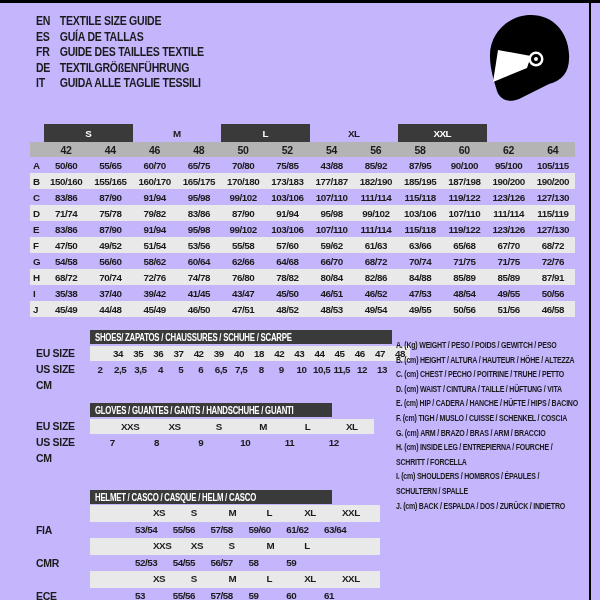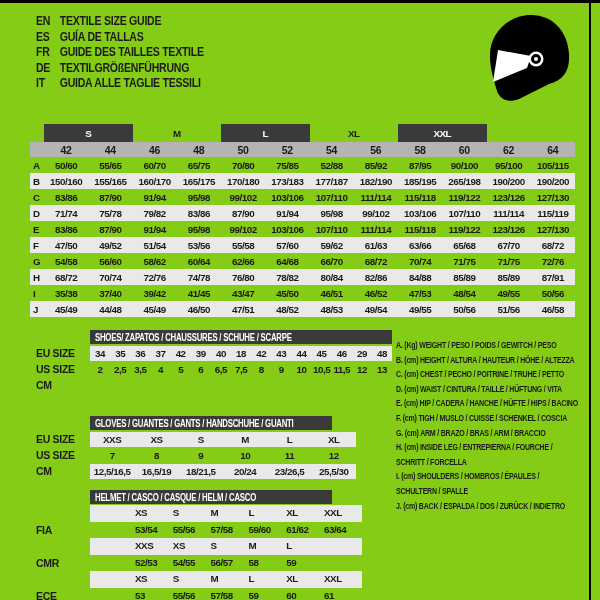--- a/index.html
+++ b/index.html
@@ -1,16 +1,16 @@
 <!DOCTYPE html>
 <html><head>
 <meta charset="utf-8">
 <style>
   html,body{margin:0;padding:0;background:#fff;}
-  .canvas{position:relative;width:600px;height:600px;background:#84cc16;overflow:hidden;
+  .canvas{position:relative;width:600px;height:600px;background:#c4b5fd;overflow:hidden;
           font-family:"Liberation Sans",sans-serif;color:#1b1b1b;}
   .top-border{position:absolute;left:0;top:0;width:600px;height:3px;background:#000;}
   .right-border{position:absolute;left:589px;top:0;width:2px;height:600px;background:#000;}
 
   
   .lang-header{position:absolute;left:36px;top:14px;font-weight:bold;font-size:12px;
                letter-spacing:-0.3px;transform:scaleX(0.88);transform-origin:0 0;}
   .lang-row{display:flex;height:15.5px;line-height:15.5px;white-space:nowrap;}
   .lang-code{width:27px;}
 
@@ -32,25 +32,25 @@
   
   .table-block{position:absolute;left:30px;font-size:9.8px;font-weight:bold;letter-spacing:-0.45px;}
   .bar{height:14px;line-height:16px;background:var(--dark);color:#fff;font-weight:bold;
        font-size:10px;letter-spacing:-0.3px;padding-left:5px;box-sizing:border-box;
        margin-left:60px;margin-bottom:2px;overflow:hidden;white-space:nowrap;}
   .bar span{display:inline-block;transform:scaleX(0.78);transform-origin:0 50%;white-space:nowrap;}
   .srow{display:flex;height:15px;line-height:15px;margin-bottom:1px;}
   .srow-label,.hrow-label{width:60px;box-sizing:border-box;padding-left:6px;
        font-size:10.5px;letter-spacing:-0.3px;font-weight:bold;}
   .srow-vals{display:flex;}
-  .srow-vals.shaded,.hrow-vals.shaded{background:var(--stripe);}
+  .srow-vals.shaded,.hrow-vals.shaded{background:var(--stripe);padding-left:18px;}
   .scell{flex:1;text-align:center;overflow:visible;white-space:nowrap;}
 
   .shoes{top:330px;}  .shoes .bar{width:302px;}  .shoes .srow-vals{width:302px;}
-  .gloves{top:416px;} .gloves .bar{width:242px;} .gloves .srow-vals{width:266px;}
+  .gloves{top:403px;} .gloves .bar{width:242px;} .gloves .srow-vals{width:266px;}
 
   .helmets{top:490px;} .helmets .bar{width:242px;margin-bottom:1px;}
   .hrow{display:flex;height:16.5px;line-height:16.5px;}
   .hrow-vals{display:flex;width:272px;}
   .hunit{width:45px;box-sizing:border-box;padding-left:7px;white-space:nowrap;margin-top:48px;}
   .hcell{width:37.8px;text-align:left;white-space:nowrap;}
 
   
   .legend{position:absolute;left:396px;top:338px;width:260px;font-weight:bold;
           font-size:9.5px;letter-spacing:-0.3px;transform:scaleX(0.74);transform-origin:0 0;}
@@ -136,39 +136,39 @@
             <td>64</td>
           </tr>
           <tr class="data-row">
             <td class="row-label">A</td>
             <td>50/60</td>
             <td>55/65</td>
             <td>60/70</td>
             <td>65/75</td>
             <td>70/80</td>
             <td>75/85</td>
-            <td>52/88</td>
+            <td>43/88</td>
             <td>85/92</td>
             <td>87/95</td>
             <td>90/100</td>
             <td>95/100</td>
             <td>105/115</td>
           </tr>
           <tr class="data-row stripe">
             <td class="row-label">B</td>
             <td>150/160</td>
             <td>155/165</td>
             <td>160/170</td>
             <td>165/175</td>
             <td>170/180</td>
             <td>173/183</td>
             <td>177/187</td>
             <td>182/190</td>
             <td>185/195</td>
-            <td>265/198</td>
+            <td>187/198</td>
             <td>190/200</td>
             <td>190/200</td>
           </tr>
           <tr class="data-row">
             <td class="row-label">C</td>
             <td>83/86</td>
             <td>87/90</td>
             <td>91/94</td>
             <td>95/98</td>
             <td>99/102</td>
@@ -303,21 +303,21 @@
             <div class="scell">37</div>
             <div class="scell">42</div>
             <div class="scell">39</div>
             <div class="scell">40</div>
             <div class="scell">18</div>
             <div class="scell">42</div>
             <div class="scell">43</div>
             <div class="scell">44</div>
             <div class="scell">45</div>
             <div class="scell">46</div>
-            <div class="scell">29</div>
+            <div class="scell">47</div>
             <div class="scell">48</div>
           </div>
         </div>
         <div class="srow">
           <div class="srow-label">US SIZE</div>
           <div class="srow-vals">
             <div class="scell">2</div>
             <div class="scell">2,5</div>
             <div class="scell">3,5</div>
             <div class="scell">4</div>
@@ -362,28 +362,20 @@
             <div class="scell">7</div>
             <div class="scell">8</div>
             <div class="scell">9</div>
             <div class="scell">10</div>
             <div class="scell">11</div>
             <div class="scell">12</div>
           </div>
         </div>
         <div class="srow">
           <div class="srow-label">CM</div>
-          <div class="srow-vals shaded">
-            <div class="scell">12,5/16,5</div>
-            <div class="scell">16,5/19</div>
-            <div class="scell">18/21,5</div>
-            <div class="scell">20/24</div>
-            <div class="scell">23/26,5</div>
-            <div class="scell">25,5/30</div>
-          </div>
         </div>
       </div>
   </div>
 
   <div class="table-block helmets">
     <div class="bar">
       <span>HELMET / CASCO / CASQUE / HELM / CASCO</span>
     </div>
     <div id="helmet-rows">
         <div class="hrow">

